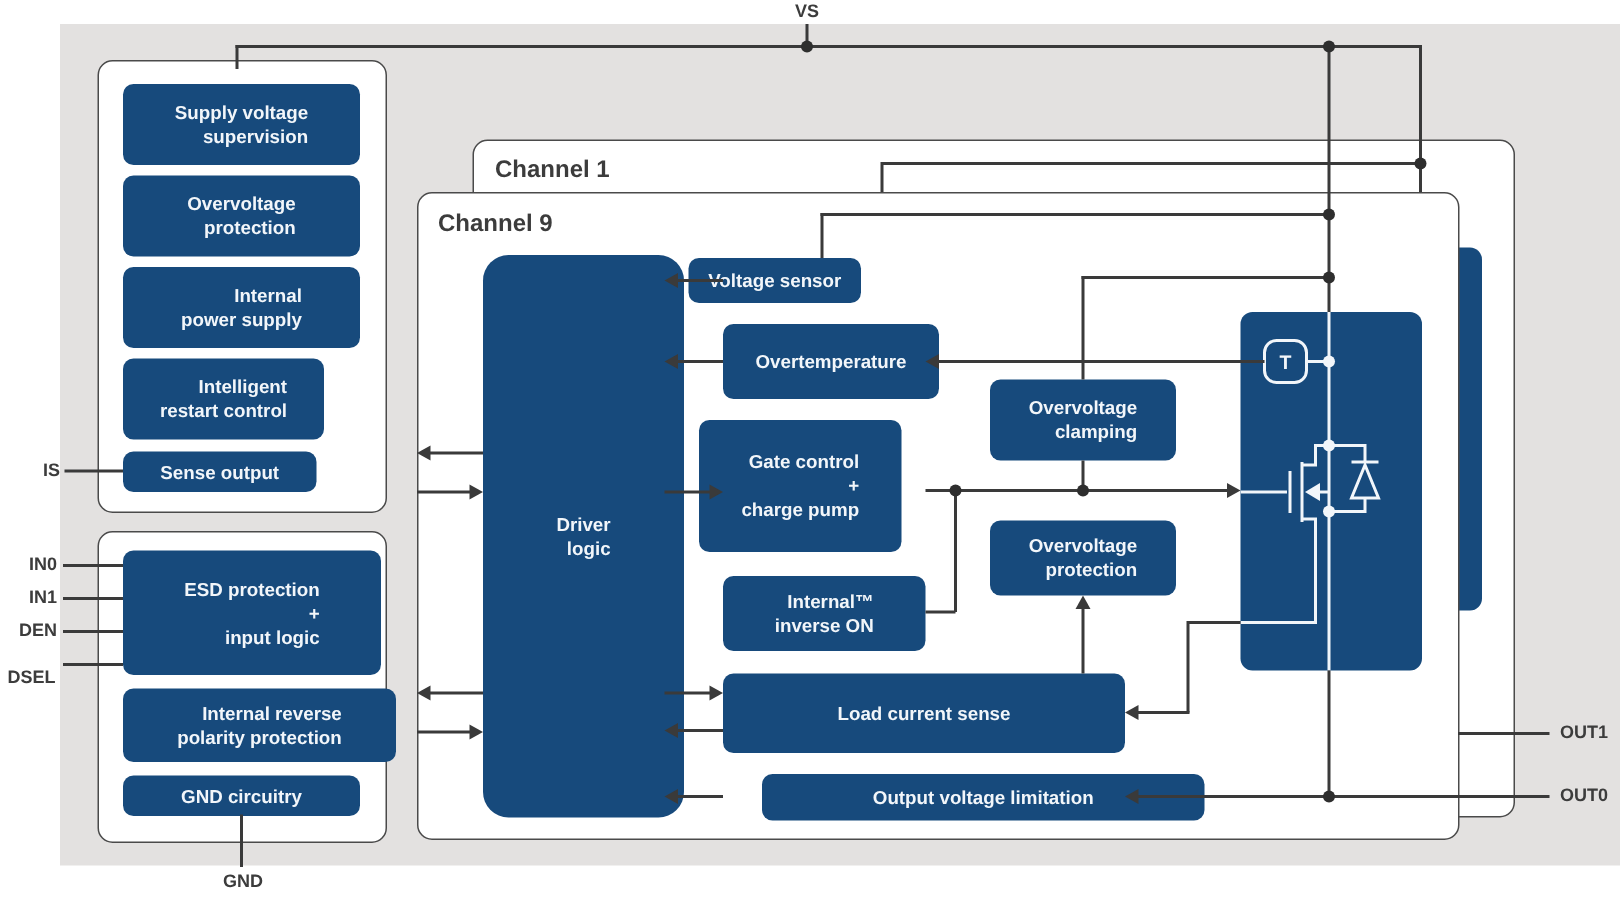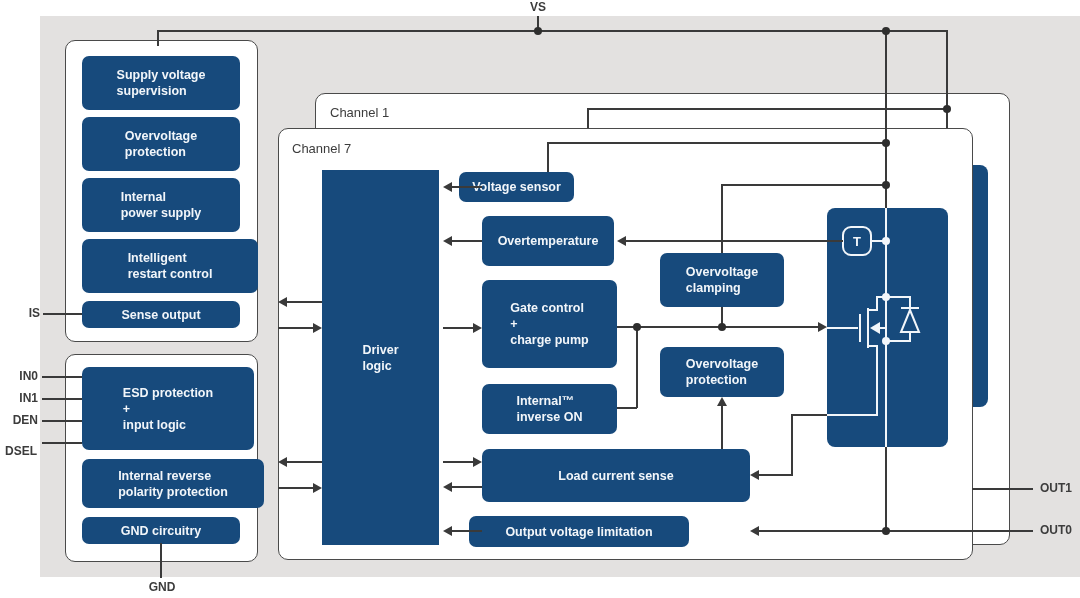--- a/index.html
+++ b/index.html
@@ -6,60 +6,60 @@
     --blue:#174a7c; --canvas:#e3e1e0; --wire:#3a3a3a; --border:#4a4a4a;
     --text_light:#f2f6fa; --label_dark:#3c3c3c;
   }
   html,body{margin:0;padding:0}
   body{width:1080px;height:598px;position:relative;background:#ffffff;
        font-family:"Liberation Sans",sans-serif;overflow:hidden}
   .abs{position:absolute}
   .canvas{background:var(--canvas)}
   .wb{position:absolute;background:#fff;border:1.6px solid var(--border);border-radius:10px;box-sizing:border-box}
   .bb{position:absolute;background:var(--blue);border-radius:7px;color:var(--text_light);
-      display:flex;align-items:center;justify-content:center;text-align:left;
+      display:flex;align-items:center;justify-content:center;text-align:right;
       font-size:12.5px;font-weight:700;line-height:1.28;white-space:pre-line;box-sizing:border-box}
   .w{position:absolute;background:var(--wire)}
   .dot{position:absolute;width:8px;height:8px;border-radius:50%;background:#2e2e2e}
   .ah{position:absolute;width:0;height:0}
   .ah-l{border-top:5px solid transparent;border-bottom:5px solid transparent;border-right:9px solid var(--wire)}
   .ah-r{border-top:5px solid transparent;border-bottom:5px solid transparent;border-left:9px solid var(--wire)}
   .ah-u{border-left:5px solid transparent;border-right:5px solid transparent;border-bottom:9px solid var(--wire)}
   .pin{position:absolute;color:var(--label_dark);font-size:12px;font-weight:700}
-  .chlbl{position:absolute;color:var(--label_dark);font-size:13px;font-weight:400}
+  .chlbl{position:absolute;color:var(--label_dark);font-size:16px;font-weight:700}
   .ta-r{text-align:right}.ta-c{text-align:center}
 </style>
 </head>
 <body>
 
 <div class="abs canvas" style="left:40px;top:16px;width:1040px;height:561px"></div>
 
 <div class="wb" style="left:315px;top:93px;width:695px;height:452px"></div>
 
 <i class="w" style="left:588px;top:108px;width:360px;height:2px"></i>
 <i class="w" style="left:587px;top:108px;width:2px;height:20px"></i>
 
 <div class="bb" style="left:964px;top:165px;width:24px;height:242px;border-radius:8px"></div>
 
 <div class="wb" style="left:278px;top:128px;width:695px;height:432px"></div>
 
 <div class="chlbl" style="left:330px;top:105px">Channel 1</div>
-<div class="chlbl" style="left:292px;top:141px">Channel 7</div>
+<div class="chlbl" style="left:292px;top:141px">Channel 9</div>
 
-<div class="bb" style="left:322px;top:170px;width:117px;height:375px;border-radius:0"><span>Driver
+<div class="bb" style="left:322px;top:170px;width:134px;height:375px;border-radius:17px"><span>Driver
 logic</span></div>
 <div class="bb" style="left:459px;top:172px;width:115px;height:30px"><span>Voltage sensor</span></div>
-<div class="bb" style="left:482px;top:216px;width:132px;height:50px"><span>Overtemperature</span></div>
-<div class="bb" style="left:482px;top:280px;width:135px;height:88px"><span>Gate control
+<div class="bb" style="left:482px;top:216px;width:144px;height:50px"><span>Overtemperature</span></div>
+<div class="bb" style="left:466px;top:280px;width:135px;height:88px"><span>Gate control
 +
 charge pump</span></div>
 <div class="bb" style="left:482px;top:384px;width:135px;height:50px"><span>Internal™
 inverse ON</span></div>
 <div class="bb" style="left:482px;top:449px;width:268px;height:53px"><span>Load current sense</span></div>
-<div class="bb" style="left:469px;top:516px;width:220px;height:31px"><span>Output voltage limitation</span></div>
+<div class="bb" style="left:508px;top:516px;width:295px;height:31px"><span>Output voltage limitation</span></div>
 <div class="bb" style="left:660px;top:253px;width:124px;height:54px"><span>Overvoltage
 clamping</span></div>
 <div class="bb" style="left:660px;top:347px;width:124px;height:50px"><span>Overvoltage
 protection</span></div>
 
 <div class="bb" style="left:827px;top:208px;width:121px;height:239px;border-radius:8px">
   <svg width="121" height="239" viewBox="0 0 121 239" style="position:absolute;left:0;top:0">
     <g stroke="#f2f6fa" stroke-width="2" fill="none">
       <line x1="59" y1="0" x2="59" y2="239"></line>
       <rect x="16" y="19" width="28" height="28" rx="8"></rect>
@@ -126,23 +126,23 @@
 <i class="ah ah-l" style="left:750px;top:526px"></i>
 
 <div class="wb" style="left:65px;top:40px;width:193px;height:302px"></div>
 <div class="wb" style="left:65px;top:354px;width:193px;height:208px"></div>
 <div class="bb" style="left:82px;top:56px;width:158px;height:54px"><span>Supply voltage
 supervision</span></div>
 <div class="bb" style="left:82px;top:117px;width:158px;height:54px"><span>Overvoltage
 protection</span></div>
 <div class="bb" style="left:82px;top:178px;width:158px;height:54px"><span>Internal
 power supply</span></div>
-<div class="bb" style="left:82px;top:239px;width:176px;height:54px"><span>Intelligent
+<div class="bb" style="left:82px;top:239px;width:134px;height:54px"><span>Intelligent
 restart control</span></div>
-<div class="bb" style="left:82px;top:301px;width:158px;height:27px"><span>Sense output</span></div>
+<div class="bb" style="left:82px;top:301px;width:129px;height:27px"><span>Sense output</span></div>
 <div class="bb" style="left:82px;top:367px;width:172px;height:83px"><span>ESD protection
 +
 input logic</span></div>
 <div class="bb" style="left:82px;top:459px;width:182px;height:49px"><span>Internal reverse
 polarity protection</span></div>
 <div class="bb" style="left:82px;top:517px;width:158px;height:27px"><span>GND circuitry</span></div>
 
 <i class="w" style="left:157px;top:30px;width:791px;height:2px"></i>
 <i class="w" style="left:157px;top:30px;width:2px;height:16px"></i>
 <i class="w" style="left:537px;top:16px;width:2px;height:15px"></i>

